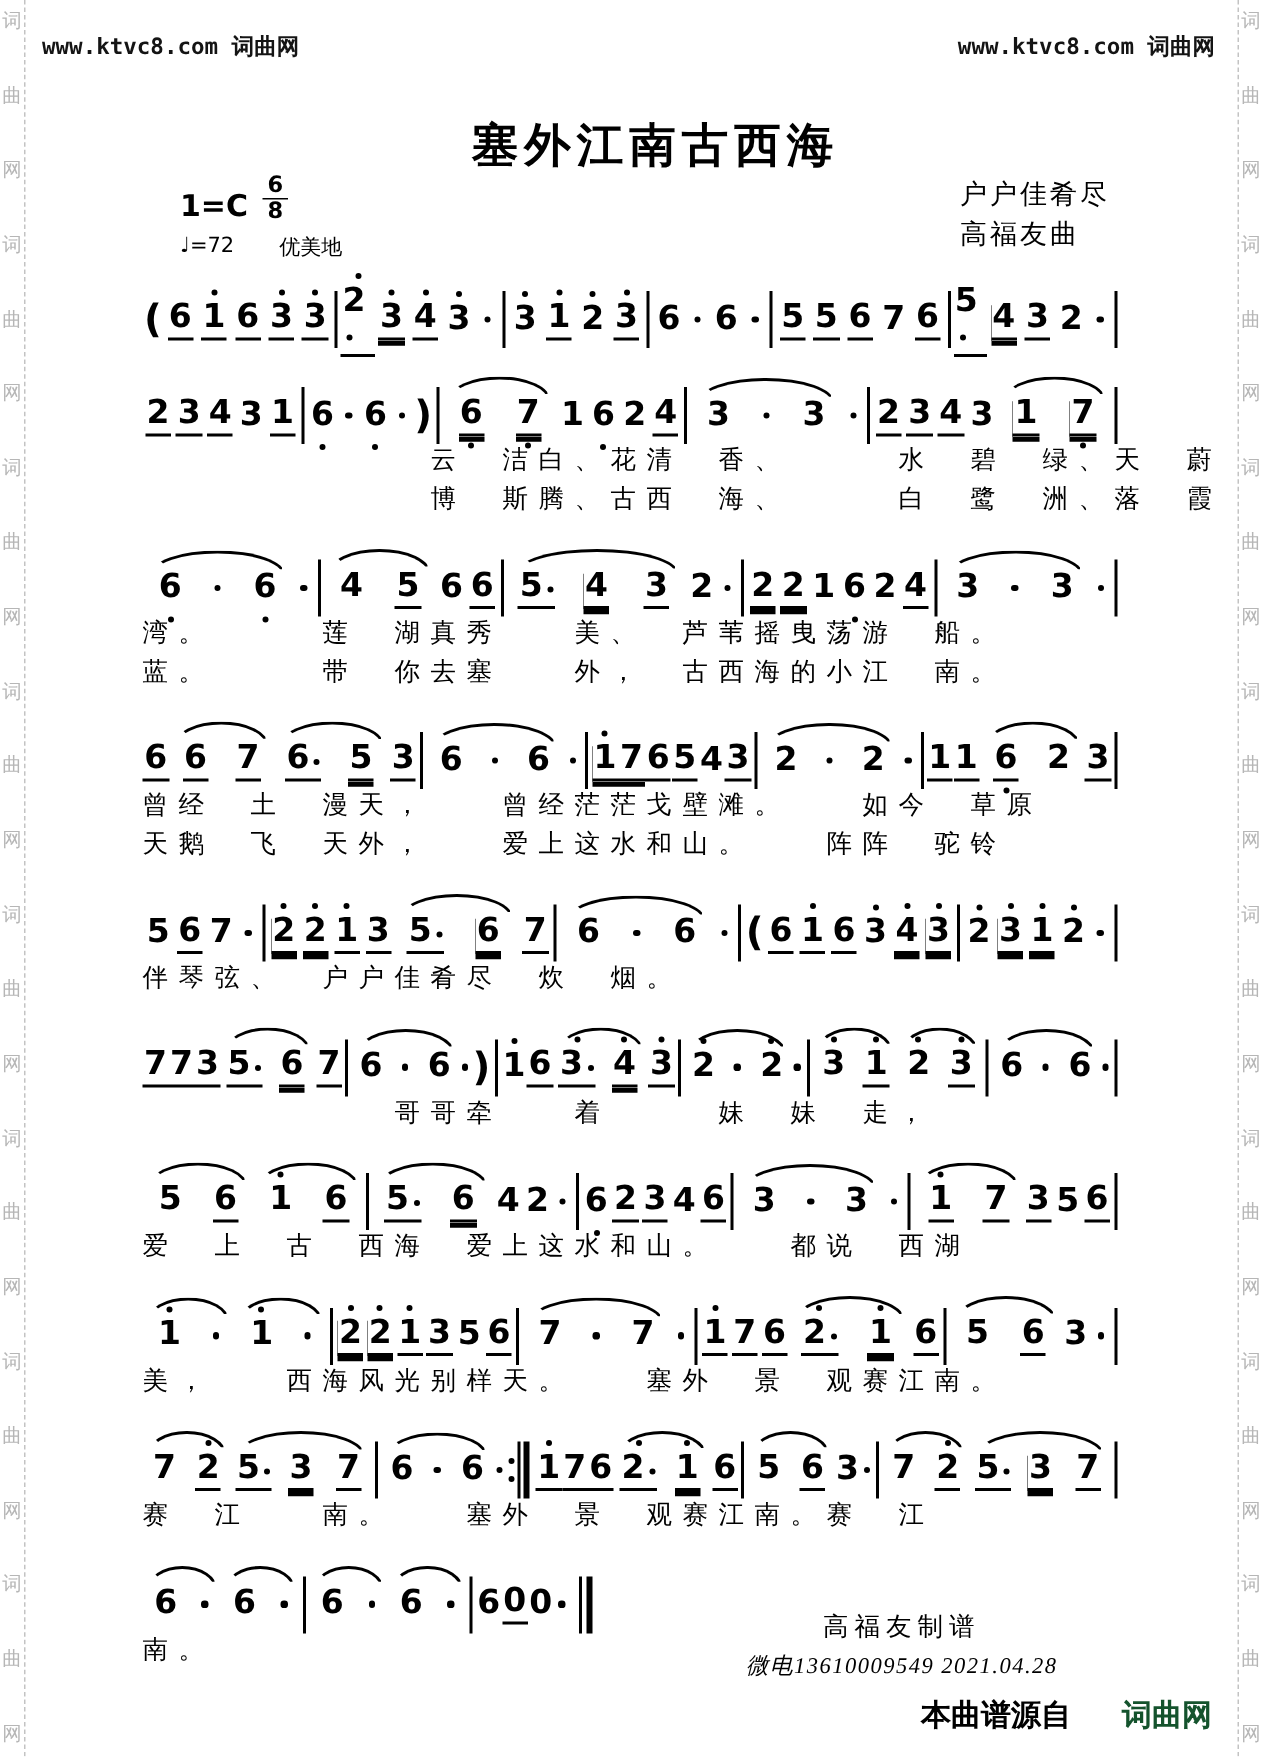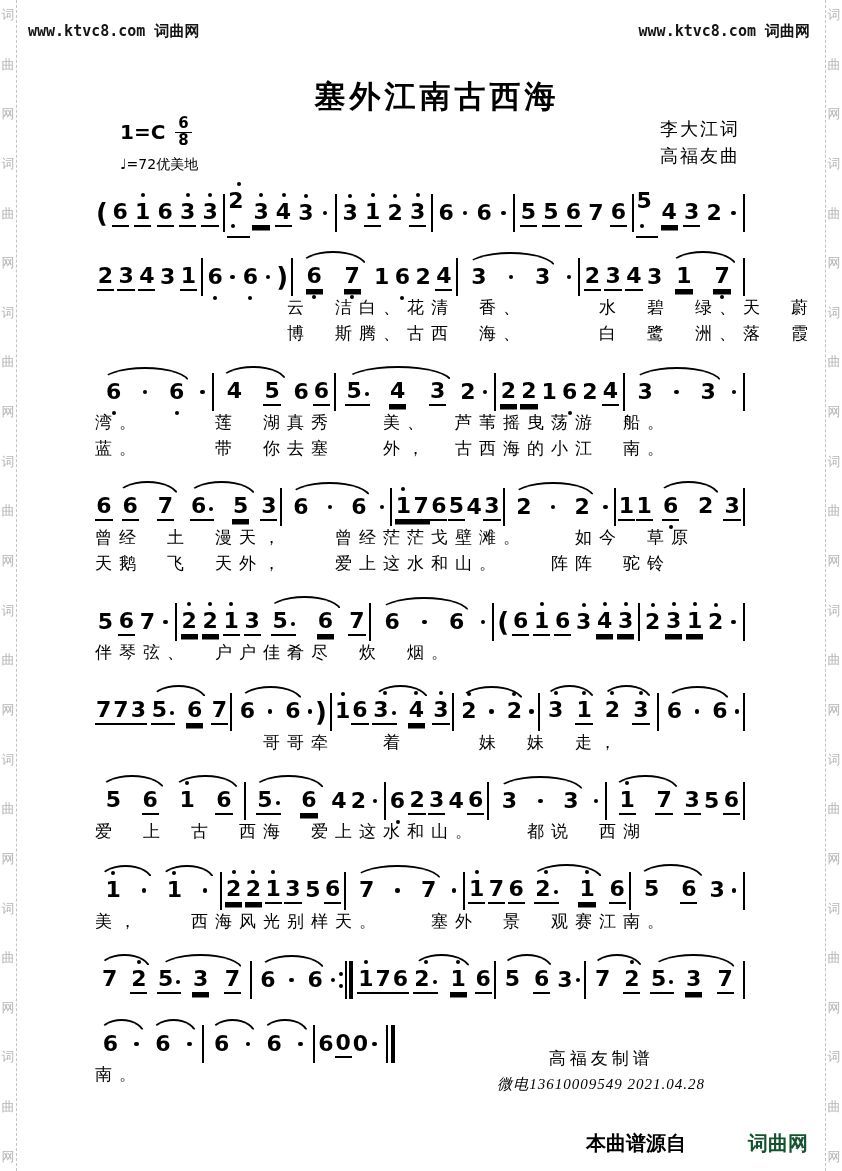--- a/index.html
+++ b/index.html
@@ -15,27 +15,27 @@
   .rail span{display:block;}
 
   .wm{position:absolute;top:22px;font-family:"DejaVu Sans Mono",monospace;font-weight:bold;
       font-size:15px;color:#141414;}
   #wmL{left:28px}
   #wmR{right:32px}
 
   .title{position:absolute;top:76px;left:0;right:0;text-align:center;
          font-size:31px;font-weight:bold;letter-spacing:4px;padding-left:32px;}
 
-  .keyrow{position:absolute;left:120px;top:116px;display:flex;align-items:center;gap:10px;}
+  .keyrow{position:absolute;left:120px;top:116px;display:flex;align-items:flex-end;gap:10px;}
   .key{font-size:20px;font-weight:bold;}
   .frac{display:inline-flex;flex-direction:column;align-items:center;font-size:15px;
         font-weight:bold;line-height:1.05;}
   .frac .den{border-top:1.6px solid #000;padding:0 3px;}
   .frac .num{padding:0 3px;}
-  .temporow{position:absolute;left:120px;top:156px;display:flex;font-size:14px;}
+  .temporow{position:absolute;left:120px;top:156px;display:flex;gap:30px;font-size:14px;}
   .authors{position:absolute;right:102px;top:116px;font-family:"Liberation Serif",serif;
            font-size:18px;line-height:1.5;letter-spacing:2px;}
 
   
   #score{position:absolute;left:95px;top:178px;width:652px;}
   .line{position:relative;margin-bottom:10px;}
   .noterow{display:flex;align-items:center;padding-top:16px;height:38px;}
   .note{flex:1 1 0;display:flex;justify-content:center;position:relative;
         font-weight:bold;font-size:22px;line-height:1;}
   .g{position:relative;display:inline-block;line-height:1;padding:1px 1px 2px;font-weight:bold;}
@@ -67,21 +67,21 @@
        border:2px solid transparent;border-top:2px solid #000;
        border-radius:50% / 100% 100% 0 0;}
   .lyric{font-family:Liberation Mono, monospace;font-size:17px;letter-spacing:7px;
          white-space:pre;line-height:1.5;}
 
   .credits{position:absolute;right:42px;top:24px;text-align:center;
            font-family:"Liberation Serif",serif;}
   .credits .p{font-size:17px;letter-spacing:4px;margin-top:14px;}
   .credits .c{font-size:15px;font-style:italic;margin-top:5px;letter-spacing:1px;}
 
-  .footer{position:absolute;right:34px;bottom:14px;display:flex;gap:62px;
+  .footer{position:absolute;right:34px;bottom:14px;display:flex;gap:34px;
           font-size:20px;font-weight:bold;}
   .footer .site{cursor:pointer;}
 </style>
 </head>
 <body>
 
 <div id="page">
 
   <div class="rail rail-left" id="railL">
       <span>词</span>
@@ -148,21 +148,21 @@
       <b class="den">8</b>
     </span>
   </div>
 
   <div class="temporow">
     <span>♩=72</span>
     <span>优美地</span>
   </div>
 
   <div class="authors">
-    <div>李大江词</div>
+    <div>户户佳肴尽</div>
     <div>高福友曲</div>
   </div>
 
   <div id="score">
       <div class="line">
         <div class="noterow">
           <span class="paren">(</span>
           <span class="note u1">
             <b class="g">6</b>
           </span>
@@ -1004,20 +1004,21 @@
             </span>
             <span class="note u2">
               <b class="g">3</b>
             </span>
             <span class="note u1">
               <b class="g">7</b>
             </span>
           </span>
           <span class="bar"></span>
         </div>
+        <div class="lyric">赛　江　　南。　　塞外　景　观赛江南。赛　江</div>
       </div>
       <div class="line">
         <div class="noterow" style="width: 46%;">
           <span class="slur" style="flex-grow: 2;">
             <span class="note">
               <b class="g">6</b>
             </span>
             <span class="dot">
               <i></i>
             </span>

